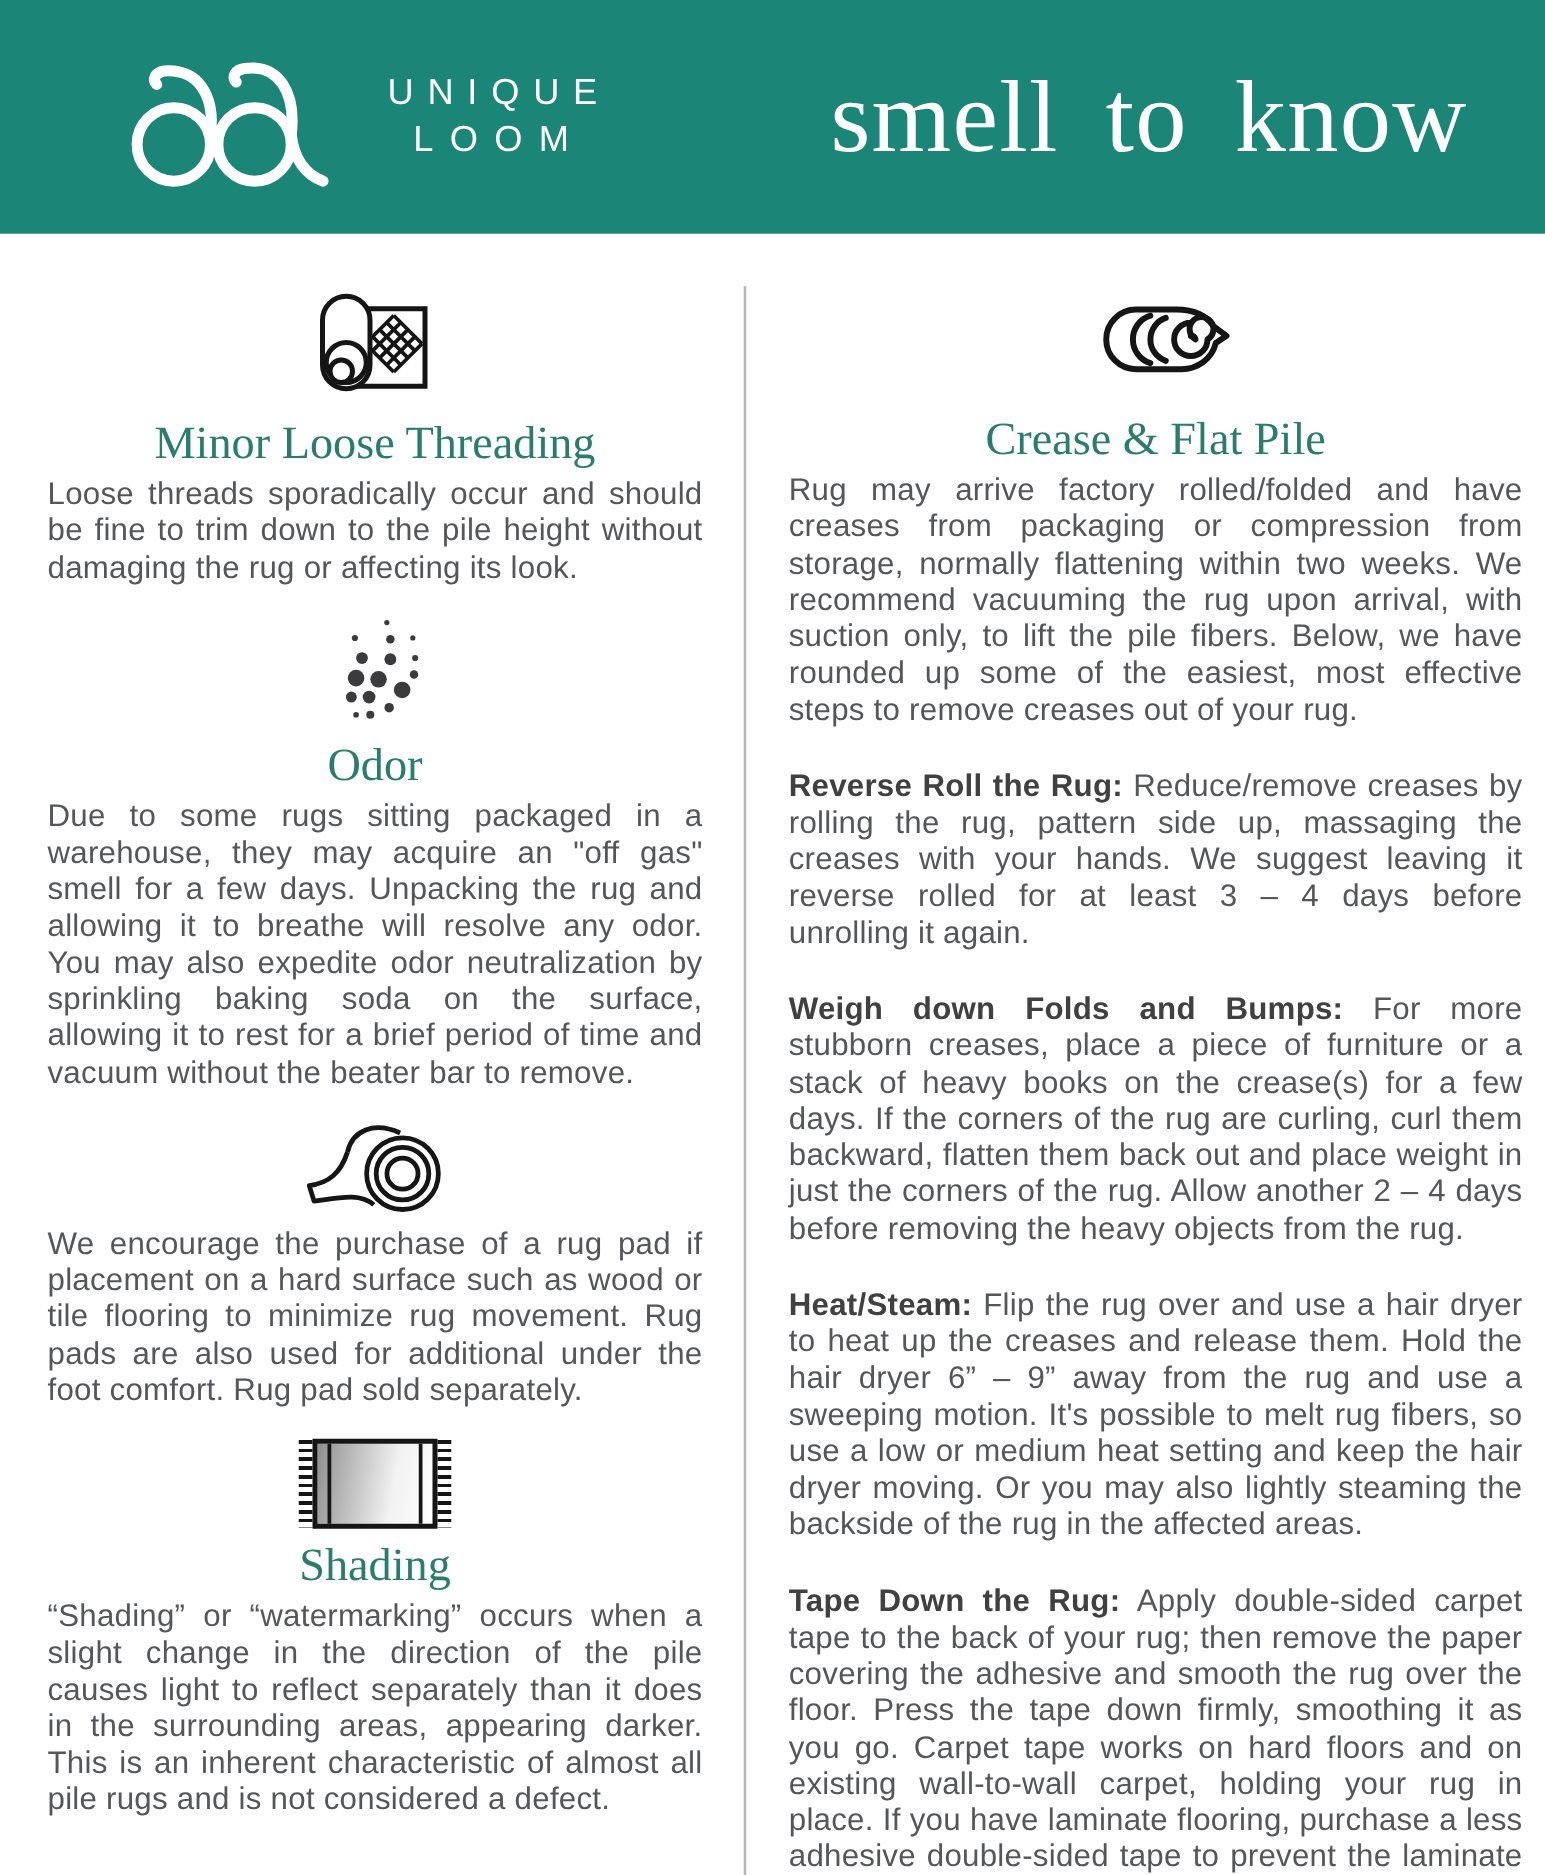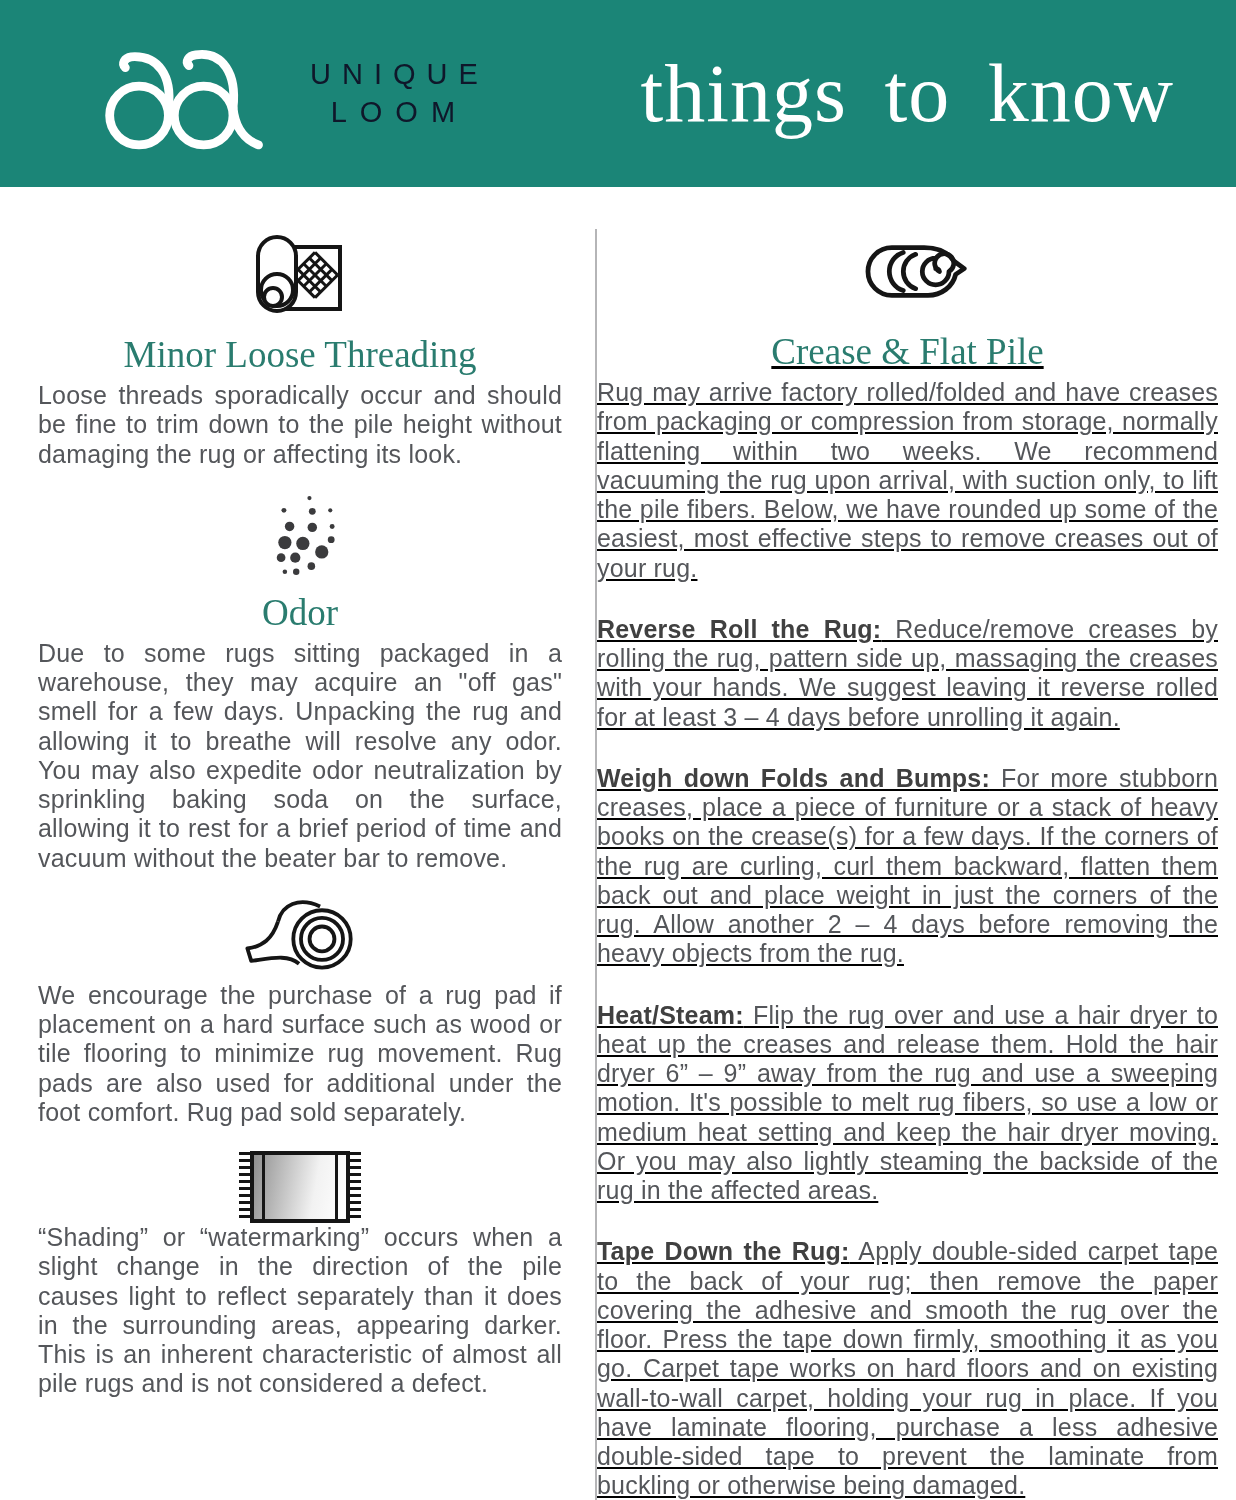--- a/index.html
+++ b/index.html
@@ -4,32 +4,32 @@
 <style>
   html,body{margin:0;padding:0;}
   .page{
     width:1236px;height:1500px;overflow:hidden;background:#ffffff;
     font-family:"Liberation Sans", sans-serif;position:relative;
   }
   
   .header{height:187px;background:#1b8577;display:flex;align-items:center;}
   .logo-wrap{display:flex;align-items:center;margin-left:94px;}
   .logo-mark{flex:0 0 auto;}
-  .wordmark{color:#0f172a;margin-left:30px;font-size:29px;line-height:1.3;font-weight:400;}
+  .wordmark{color:#ffffff;margin-left:30px;font-size:29px;line-height:1.3;font-weight:400;}
   .wordmark .wm-line1{letter-spacing:11px;}
   .wordmark .wm-line2{letter-spacing:13px;text-align:center;}
   .page-title{
     font-family:"Liberation Serif", serif;color:#ffffff;font-size:82px;
     margin-left:auto;margin-right:62px;word-spacing:16px;letter-spacing:1px;white-space:nowrap;
   }
   
   .main{display:flex;height:1313px;box-sizing:border-box;padding:26px 18px 0 38px;}
   .col-left{width:524px;flex:0 0 auto;}
   .divider{width:2px;background:#b5b5b7;margin-left:33px;margin-top:16px;flex:0 0 auto;}
-  .col-right{flex:1 1 auto;text-decoration:underline;}
+  .col-right{flex:1 1 auto;padding-left:34px;}
   
   .icon-row{display:flex;justify-content:center;}
   .heading{
     font-family:"Liberation Serif", serif;color:#2a7c6f;font-weight:400;
     font-size:37px;text-align:center;margin:8px 0 5px;
   }
   .body-text{
     font-size:25px;line-height:1.17;color:#54565a;text-align:justify;
     margin:0;letter-spacing:0.2px;
   }
@@ -70,21 +70,21 @@
         <path d="M 76,74 C 80,42 66,20 38,22 C 31,23 28,29 32,33"></path>
         <circle cx="112" cy="82" r="30"></circle>
         <path d="M 142,74 C 146,40 132,16 104,20 C 96,21 93,27 97,31"></path>
         <path d="M 142,74 C 144,94 154,107 168,112"></path>
       </svg>
       <div class="wordmark">
         <div class="wm-line1">UNIQUE</div>
         <div class="wm-line2">LOOM</div>
       </div>
     </div>
-    <div class="page-title">things to know</div>
+    <div class="page-title">smell to know</div>
   </div>
 
   <div class="main">
 
     <div class="col-left">
 
       <div class="sec sec-thread">
         <div class="icon-row">
           <svg width="104" height="92" viewBox="0 0 104 92" fill="none" stroke="#151515" stroke-width="4">
             <rect x="34" y="14" width="58" height="62" fill="#ffffff"></rect>
@@ -153,20 +153,21 @@
         <div class="icon-row">
           <div class="shade-rug">
             <div class="fringe"></div>
             <div class="rug-body">
               <div class="band band-left"></div>
               <div class="band band-right"></div>
             </div>
             <div class="fringe"></div>
           </div>
         </div>
+        <h2 class="heading">Shading</h2>
         <p class="body-text">“Shading” or “watermarking” occurs when a slight change in the direction of the pile causes light to reflect separately than it does in the surrounding areas, appearing darker. This is an inherent characteristic of almost all pile rugs and is not considered a defect.</p>
       </div>
 
     </div>
 
     <div class="divider"></div>
 
     <div class="col-right">
 
       <div class="icon-row">

